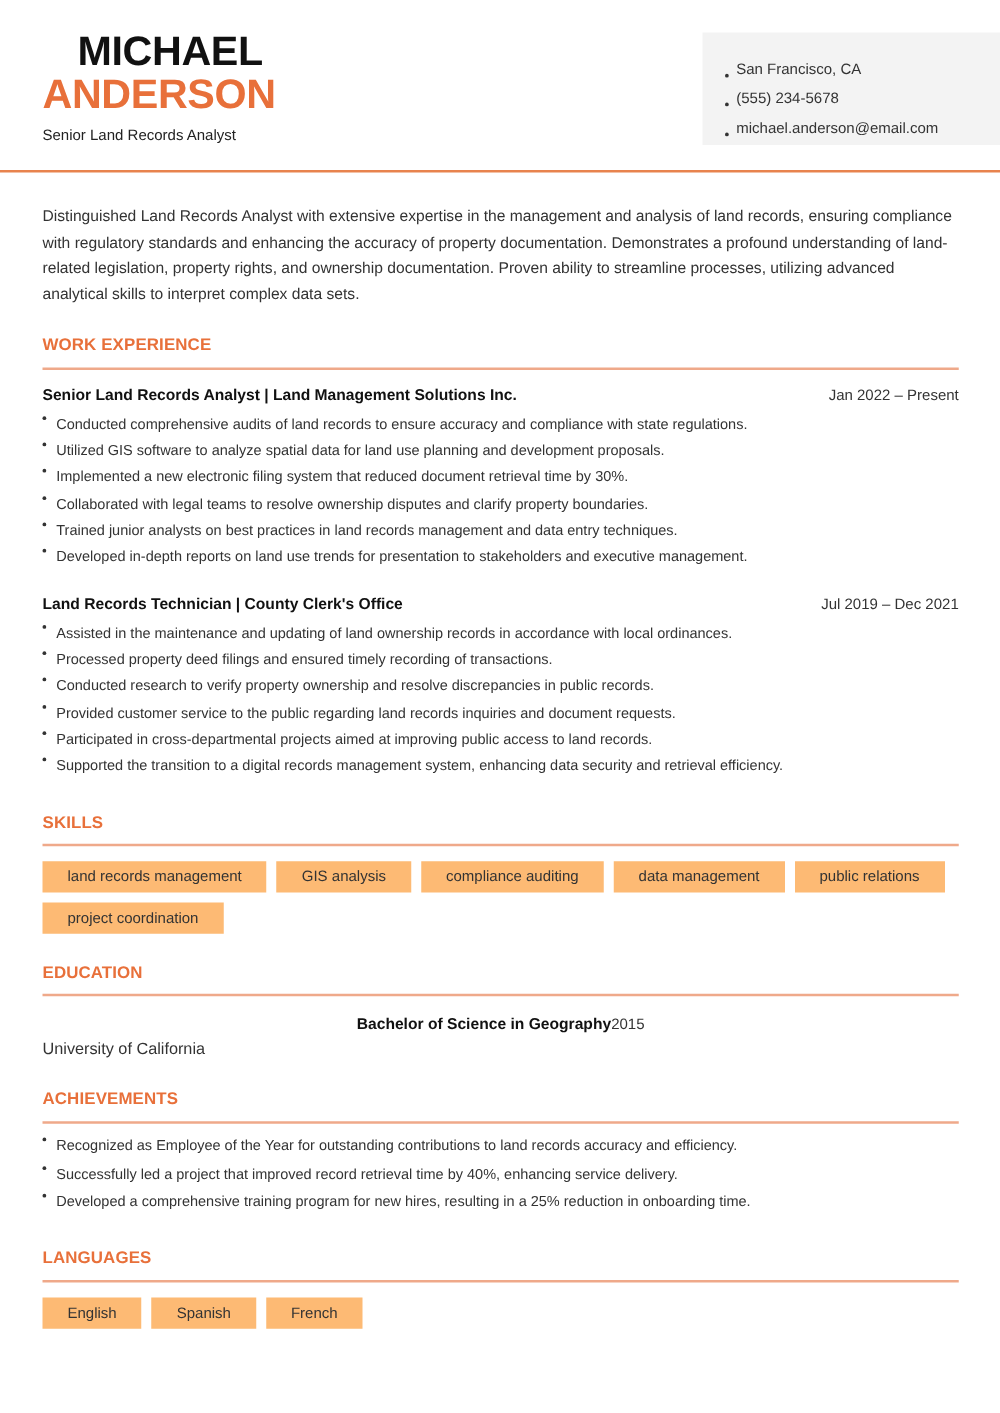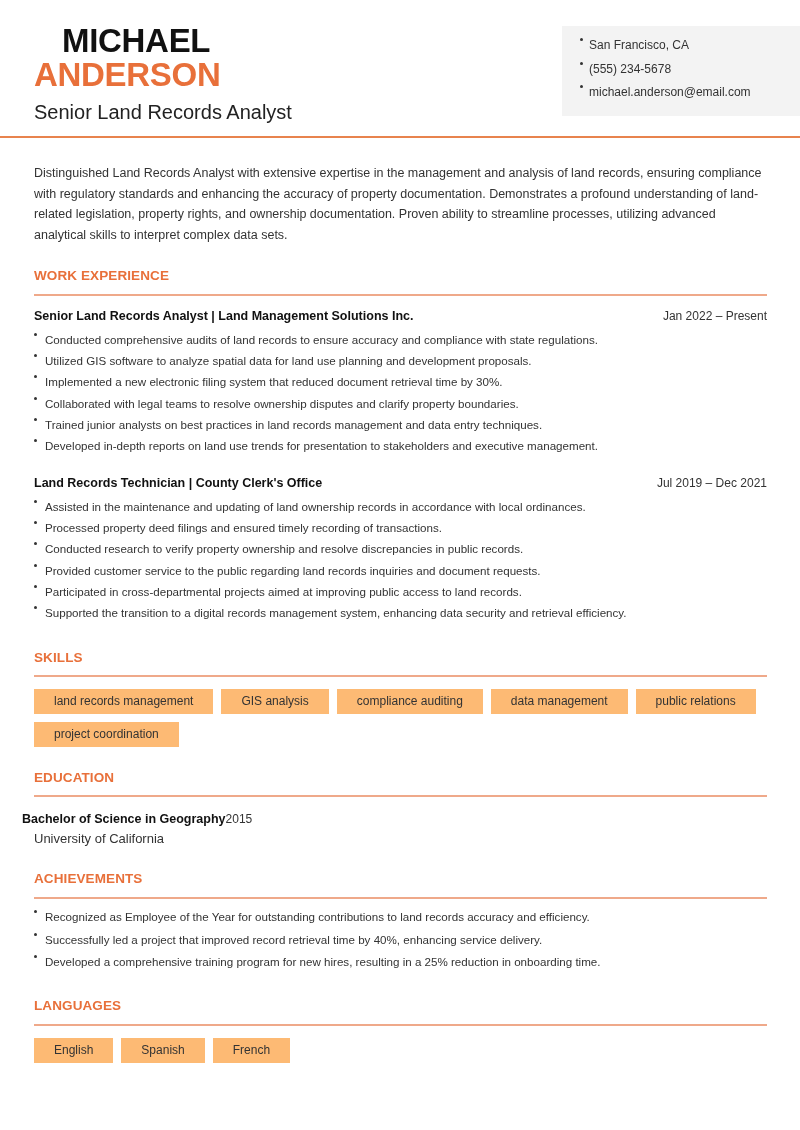--- a/index.html
+++ b/index.html
@@ -3,43 +3,43 @@
 <meta charset="utf-8">
 <style>
   * { box-sizing: border-box; margin: 0; padding: 0; }
   html, body { width: 800px; height: 1130px; background: #ffffff; }
   body { font-family: "Liberation Sans", "DejaVu Sans", sans-serif; color: #222222; position: relative; overflow: hidden; }
 
   .header { position: relative; height: 138px; border-bottom: 2px solid #e8834e; }
   .name-block { position: absolute; left: 34px; top: 24px; }
   .first-name { font-size: 33px; font-weight: 700; color: #111111; line-height: 34px; letter-spacing: -0.3px; margin-left: 28px; }
   .last-name { font-size: 33px; font-weight: 700; color: #e8703a; line-height: 34px; letter-spacing: -0.3px; }
-  .job-title { font-size: 20px; color: #222222; margin-top: 9px; }
+  .job-title { font-size: 12px; color: #222222; margin-top: 9px; }
 
   .contact-box { position: absolute; left: 562px; top: 26px; width: 238px; height: 90px; background: #f3f3f3; padding: 12px 0 0 18px; }
-  .contact-item { font-size: 12px; color: #333; height: 23.5px; display: flex; align-items: flex-start; }
+  .contact-item { font-size: 12px; color: #333; height: 23.5px; display: flex; align-items: flex-end; }
   .contact-item .dot { width: 3px; height: 3px; border-radius: 50%; background: #333; margin-right: 6px; flex-shrink: 0; }
 
   .summary { position: absolute; left: 34px; top: 163px; width: 735px; font-size: 12.5px; line-height: 20.7px; color: #333; }
 
   .section-title { position: absolute; left: 34px; font-size: 13.5px; font-weight: 700; color: #e8703a; letter-spacing: 0.1px; }
   .section-rule { position: absolute; left: 34px; width: 733px; height: 2px; background: #efa98a; }
 
   .job-head { position: absolute; left: 34px; width: 733px; display: flex; justify-content: space-between; align-items: flex-end; }
   .job-role { font-size: 12.5px; font-weight: 700; color: #111; }
   .job-dates { font-size: 12px; color: #333; }
 
   .bullets { position: absolute; left: 34px; width: 740px; list-style: none; }
   .bullets li { font-size: 11.6px; color: #333; height: 21.2px; display: flex; align-items: flex-start; }
   .bullets li .dot { width: 3px; height: 3px; border-radius: 50%; background: #333; margin: 0 8px 0 0; flex-shrink: 0; }
 
   .tags { position: absolute; left: 34px; width: 740px; display: flex; flex-wrap: wrap; gap: 8px 8px; }
   .tag { background: #fdba74; font-size: 12px; color: #333; padding: 0 20px; height: 25px; line-height: 25px; }
 
-  .edu-head { position: absolute; left: 22px; width: 733px; display: flex; justify-content: flex-start; }
+  .edu-head { position: absolute; left: 34px; width: 733px; display: flex; justify-content: center; }
   .edu-degree { font-size: 12.5px; font-weight: 700; color: #111; }
   .edu-year { font-size: 12px; color: #333; }
   .edu-school { position: absolute; left: 34px; font-size: 13px; color: #333; }
 </style>
 </head>
 <body>
 
 <div class="header">
   <div class="name-block">
     <div class="first-name">MICHAEL</div>

